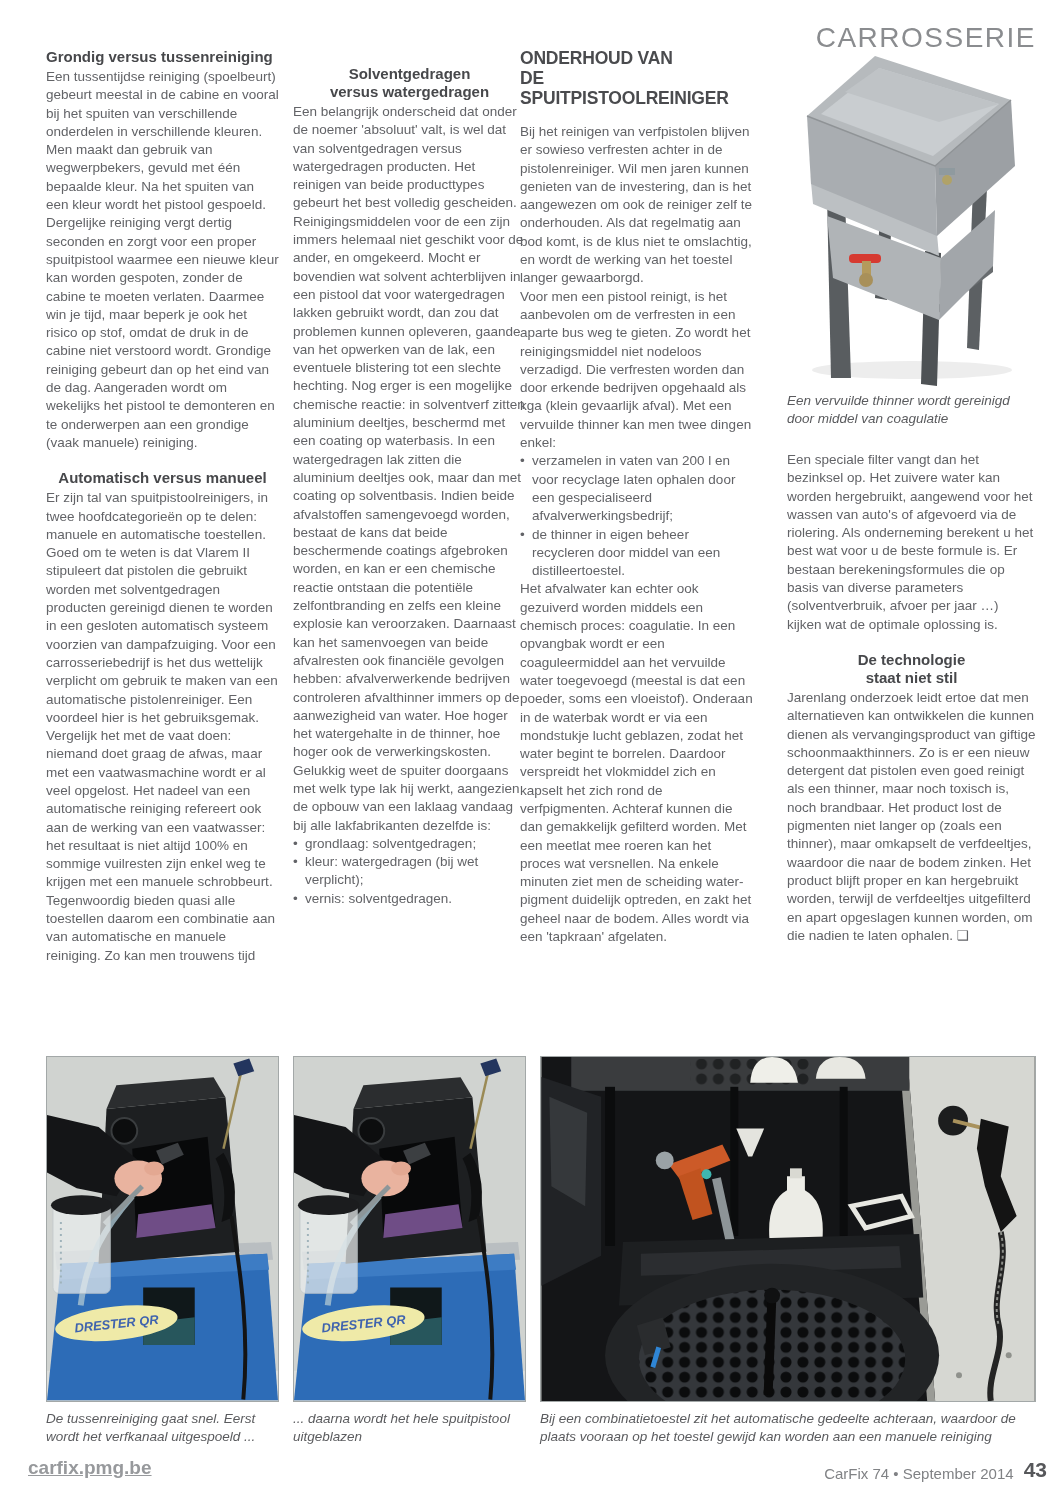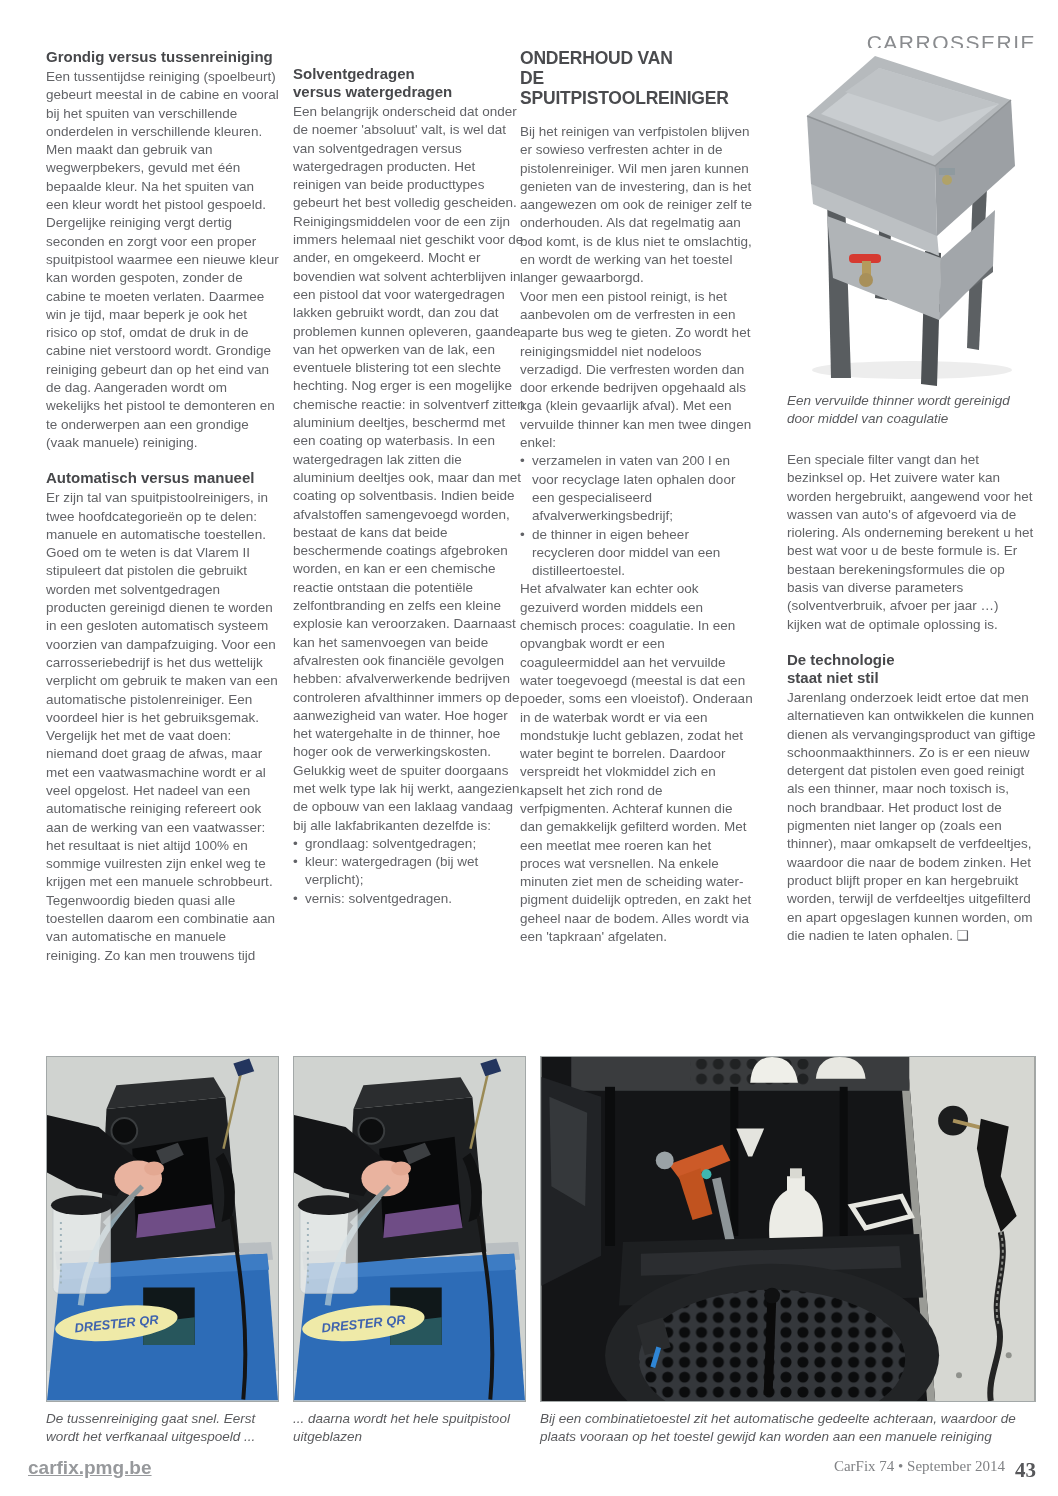--- a/index.html
+++ b/index.html
@@ -2,37 +2,37 @@
 <html><head>
 <meta charset="utf-8">
 <style>
   * { margin:0; padding:0; box-sizing:border-box; }
   html,body { background:#ffffff; }
   body {
     width:1058px; height:1496px; position:relative; overflow:hidden;
     font-family:"Liberation Sans", sans-serif; color:#626367;
   }
   .section-header {
-    position:absolute; top:31px; right:22px;
-    font-size:21px; letter-spacing:1.5px; color:#8a8c8f;
+    position:absolute; top:22px; right:22px;
+    font-size:28px; letter-spacing:1.5px; color:#8a8c8f;
     border-bottom:2px solid #8a8c8f; padding-bottom:1px;
   }
   .col {
     position:absolute; top:48px; width:233px; height:1002px; overflow:hidden;
     font-size:13.5px; line-height:18.3px; color:#626367;
   }
   #col1 { left:46px; }
   #col2 { left:293px; }
   #col3 { left:520px; }
   #col4 { left:787px; width:249px; }
   .sub-heading {
     font-size:15px; font-weight:bold; color:#47484b; line-height:18px;
     margin:0 0 2px 0;
   }
-  .gap-before { margin-top:17px; }
+  .gap-before { margin-top:17px;text-align:center; }
   .caps-heading {
     font-size:17.5px; font-weight:bold; color:#4a4b4e; line-height:20px;
     letter-spacing:-0.2px; margin-bottom:15px;
   }
   .caps-heading.gap-before { margin-top:22px; margin-bottom:15px; }
   .body-p { margin:0; }
   ul.dots { list-style:none; margin:0; }
   ul.dots li { position:relative; padding-left:12px; }
   ul.dots li::before { content:"\2022"; position:absolute; left:0; top:0; }
   .caption { font-style:italic; color:#5a5b5e; font-size:13.5px; line-height:17.5px; }
@@ -50,22 +50,22 @@
   .photo-caption { position:absolute; top:1410px; }
   #cap1 { left:46px;  width:233px; }
   #cap2 { left:293px; width:233px; }
   #cap3 { left:540px; width:478px; }
   .footer-site {
     position:absolute; left:28px; top:1457px;
     font-size:19px; font-weight:bold; color:#97999c;
     text-decoration:underline; cursor:pointer;
   }
   .footer-right {
-    position:absolute; right:22px; top:1458px;
-    font-size:15px; color:#808285; display:flex; align-items:flex-start;font-family:Liberation Serif, serif;
+    position:absolute; right:11px; top:1458px;
+    font-size:15px; color:#808285; display:flex; align-items:flex-end;
   }
   .footer-right .pageno {
     font-size:21px; font-weight:bold; color:#56575a; margin-left:10px;
   }
   .hidden-defs { position:absolute; width:0; height:0; overflow:hidden; }
 </style>
 </head>
 <body>
 
 <svg class="hidden-defs" aria-hidden="true">

